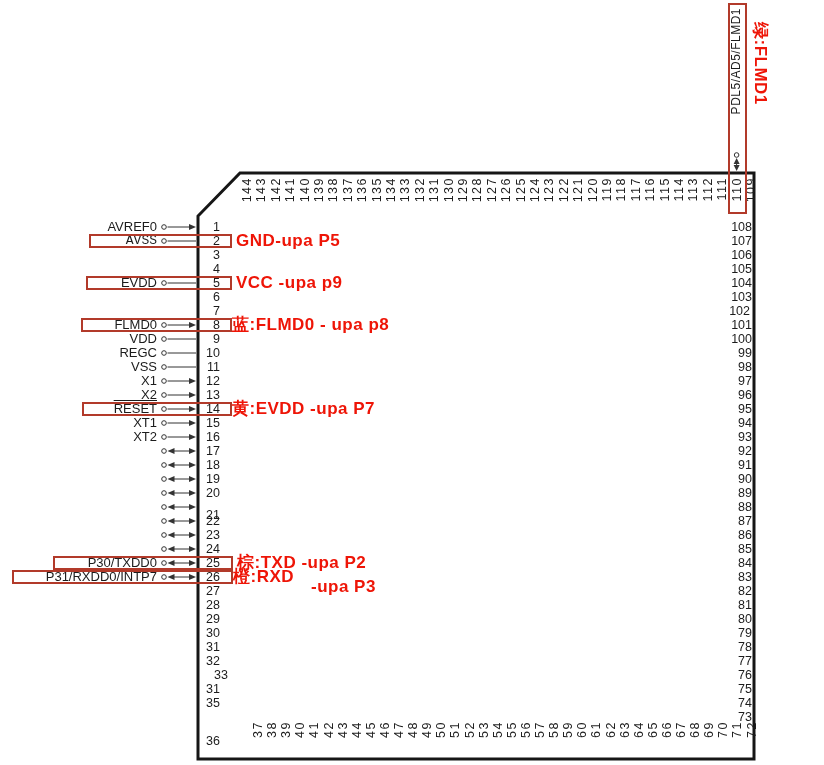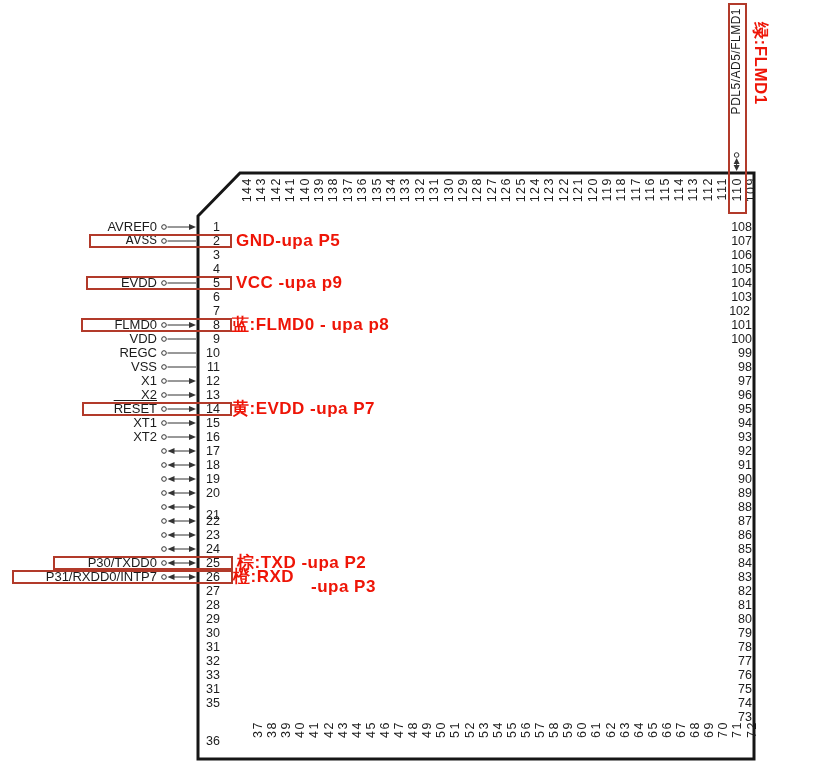--- a/index.html
+++ b/index.html
@@ -167,21 +167,21 @@
     <div class="plabel" style="left: 10px; top: 556px; width: 147px;">P30/TXDD0</div>
     <div class="pnum" style="left: 199px; top: 556px; width: 21px;">25</div>
     <div class="plabel" style="left: 10px; top: 570px; width: 147px;">P31/RXDD0/INTP7</div>
     <div class="pnum" style="left: 199px; top: 570px; width: 21px;">26</div>
     <div class="pnum" style="left: 199px; top: 584px; width: 21px;">27</div>
     <div class="pnum" style="left: 199px; top: 598px; width: 21px;">28</div>
     <div class="pnum" style="left: 199px; top: 612px; width: 21px;">29</div>
     <div class="pnum" style="left: 199px; top: 626px; width: 21px;">30</div>
     <div class="pnum" style="left: 199px; top: 640px; width: 21px;">31</div>
     <div class="pnum" style="left: 199px; top: 654px; width: 21px;">32</div>
-    <div class="pnum" style="left: 199px; top: 668px; width: 21px;">33</div>
+    <div class="pnum" style="left: 199px; top: 668px; width: 21px; padding-left: 8px;">33</div>
     <div class="pnum" style="left: 199px; top: 682px; width: 21px;">31</div>
     <div class="pnum" style="left: 199px; top: 696px; width: 21px;">35</div>
     <div class="pnum" style="left: 199px; top: 710px; width: 21px; margin-top: 24px;">36</div>
     <div class="pnum" style="left: 700px; top: 220px; width: 52px;">108</div>
     <div class="pnum" style="left: 700px; top: 234px; width: 52px;">107</div>
     <div class="pnum" style="left: 700px; top: 248px; width: 52px;">106</div>
     <div class="pnum" style="left: 700px; top: 262px; width: 52px;">105</div>
     <div class="pnum" style="left: 700px; top: 276px; width: 52px;">104</div>
     <div class="pnum" style="left: 700px; top: 290px; width: 52px;">103</div>
     <div class="pnum" style="left: 698px; top: 304px; width: 52px;">102</div>

